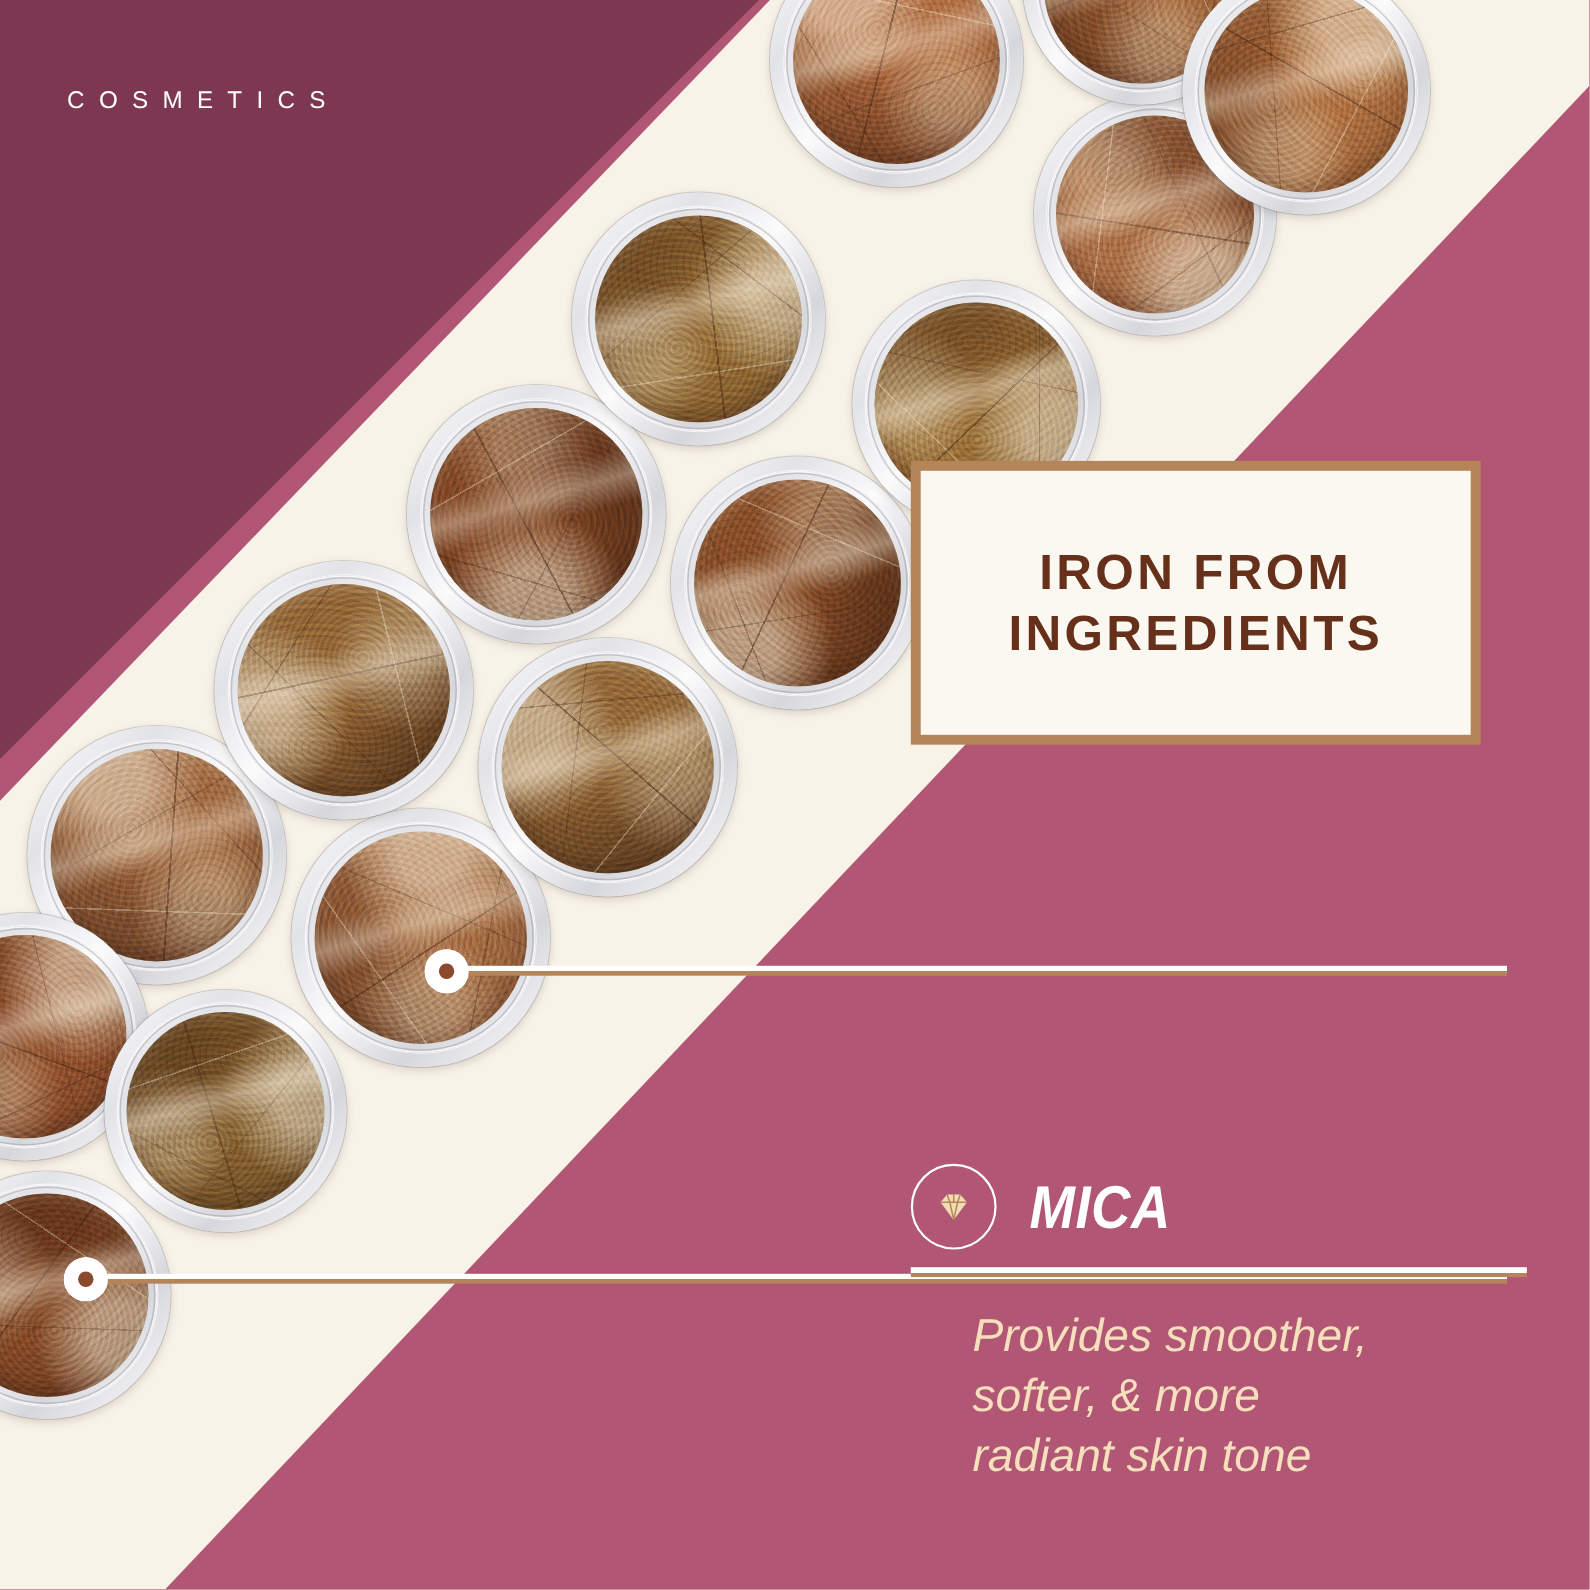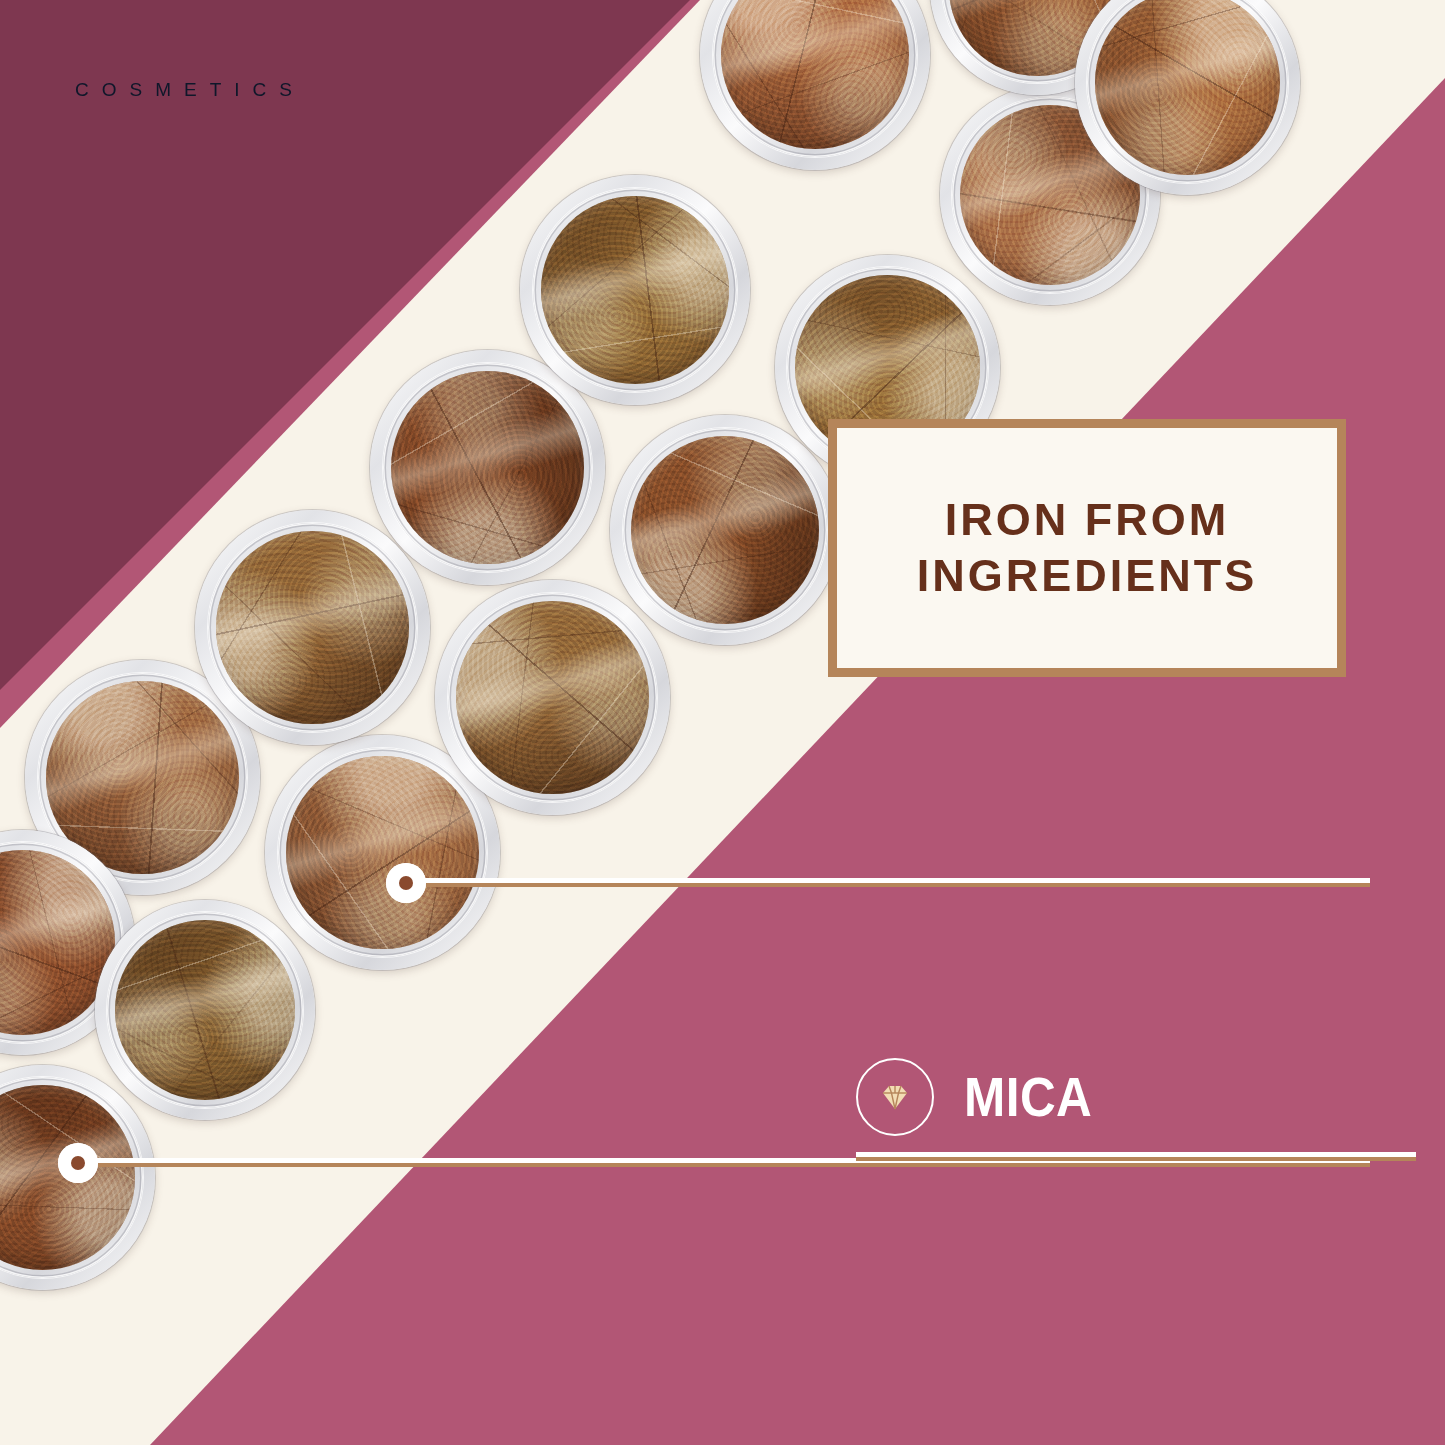--- a/index.html
+++ b/index.html
@@ -126,21 +126,21 @@
     white-space:nowrap;
   }
 
   
   .ingredient{
     position:absolute;
     z-index:12;
     width:560px;
   }
   #ing-0 { left:828px; top:778px; }
-  #ing-1 { left:856px; top:1058px; }
+  #ing-1 { left:828px; top:1058px;font-style:italic; }
 
   .ing-head{
     display:flex; align-items:center; gap:30px;
     height:78px;
   }
   .ing-badge{
     width:78px; height:78px; flex:0 0 78px;
     border-radius:50%;
     border:2.5px solid #FFFFFF;
     display:flex; align-items:center; justify-content:center;
@@ -206,25 +206,25 @@
   }
   .logo-name{
     font-family:"Liberation Serif", serif;
     color:#C89CA9;
     font-size:86px;
     font-weight:bold;
     letter-spacing:5px;
     line-height:1;
   }
   .logo-sub{
-    color:#0f172a;
-    font-size:19px;
+    color:#ffffff;
+    font-size:22px;
     letter-spacing:13px;
     margin-top:14px;
-    margin-left:19px;
+    margin-left:5px;
     line-height:1;
   }
 </style>
 </head>
 <body>
 
 <div id="stage">
 
   <div class="bg-base"></div>
   <div class="bg-wine"></div>
@@ -386,15 +386,18 @@
             <path d="M10 18 H34"></path>
             <path d="M16 11 L18.5 18 L22 34"></path>
             <path d="M28 11 L25.5 18 L22 34"></path>
             <path d="M22 11 V18"></path>
           </g>
         </svg>
       </span>
       <span class="ing-title">MICA</span>
     </div>
     <div class="ing-rule"></div>
+    <div class="ing-desc">Provides smoother,
+softer, &amp; more
+radiant skin tone</div>
   </div>
 
 </div>
 
 </body></html>

